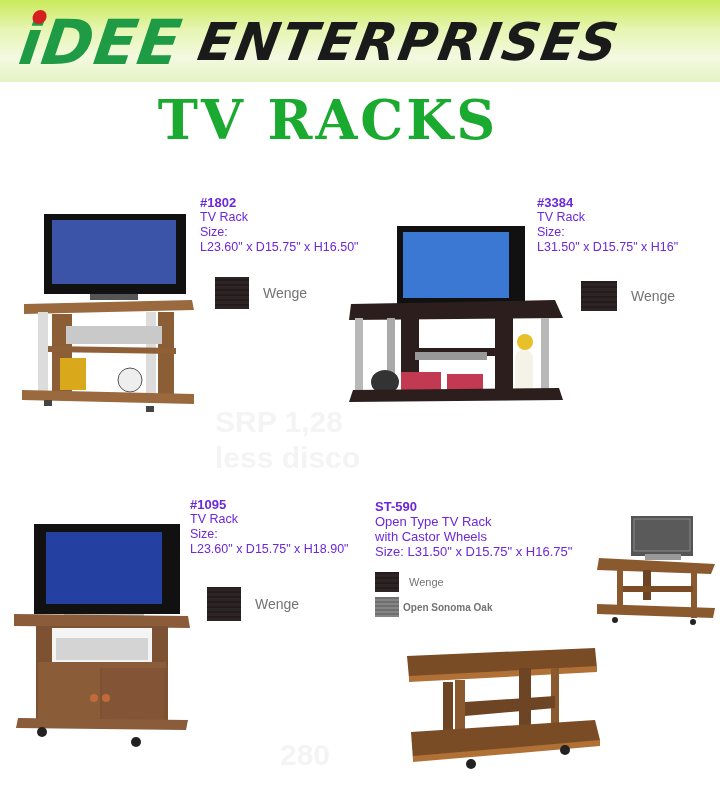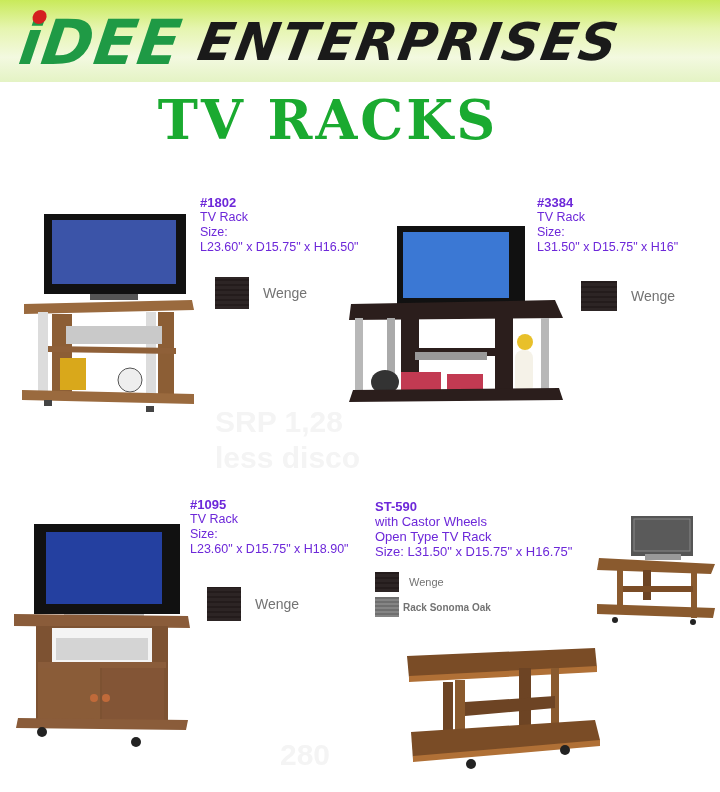--- a/index.html
+++ b/index.html
@@ -128,31 +128,31 @@
   <div>Size:</div>
   <div>L23.60" x D15.75" x H18.90"</div>
 </div>
 <div class="swatch-row" style="left:207px; top:587px;">
   <div class="swatch" style="width:34px; height:34px;"></div>
   <div class="swatch-label">Wenge</div>
 </div>
 
 <div class="product-info" style="left:375px; top:499px; font-size:13px; line-height:15px;">
   <div class="code">ST-590</div>
+  <div>Open Type TV Rack</div>
   <div>with Castor Wheels</div>
-  <div>Open Type TV Rack</div>
   <div>Size: L31.50" x D15.75" x H16.75"</div>
 </div>
 <div class="swatch-row" style="left:375px; top:572px;">
   <div class="swatch small"></div>
   <div class="swatch-label small">Wenge</div>
 </div>
 <div class="swatch-row" style="left:375px; top:597px;">
   <div class="swatch small oak"></div>
-  <div class="swatch-label tight">Rack Sonoma Oak</div>
+  <div class="swatch-label tight">Open Sonoma Oak</div>
 </div>
 
 <svg class="photo" style="left:595px; top:514px;" width="122" height="112" viewBox="0 0 122 112">
   <rect x="36" y="2" width="62" height="40" fill="#555"></rect>
   <rect x="39" y="5" width="56" height="32" fill="#5a5a5a" stroke="#888"></rect>
   <rect x="50" y="40" width="36" height="6" fill="#999"></rect>
   <polygon points="4,44 120,50 116,60 2,56" fill="#8a5a2e"></polygon>
   <rect x="22" y="56" width="6" height="44" fill="#8a5a2e"></rect>
   <rect x="96" y="56" width="6" height="48" fill="#8a5a2e"></rect>
   <rect x="48" y="56" width="8" height="30" fill="#6d4424"></rect>

